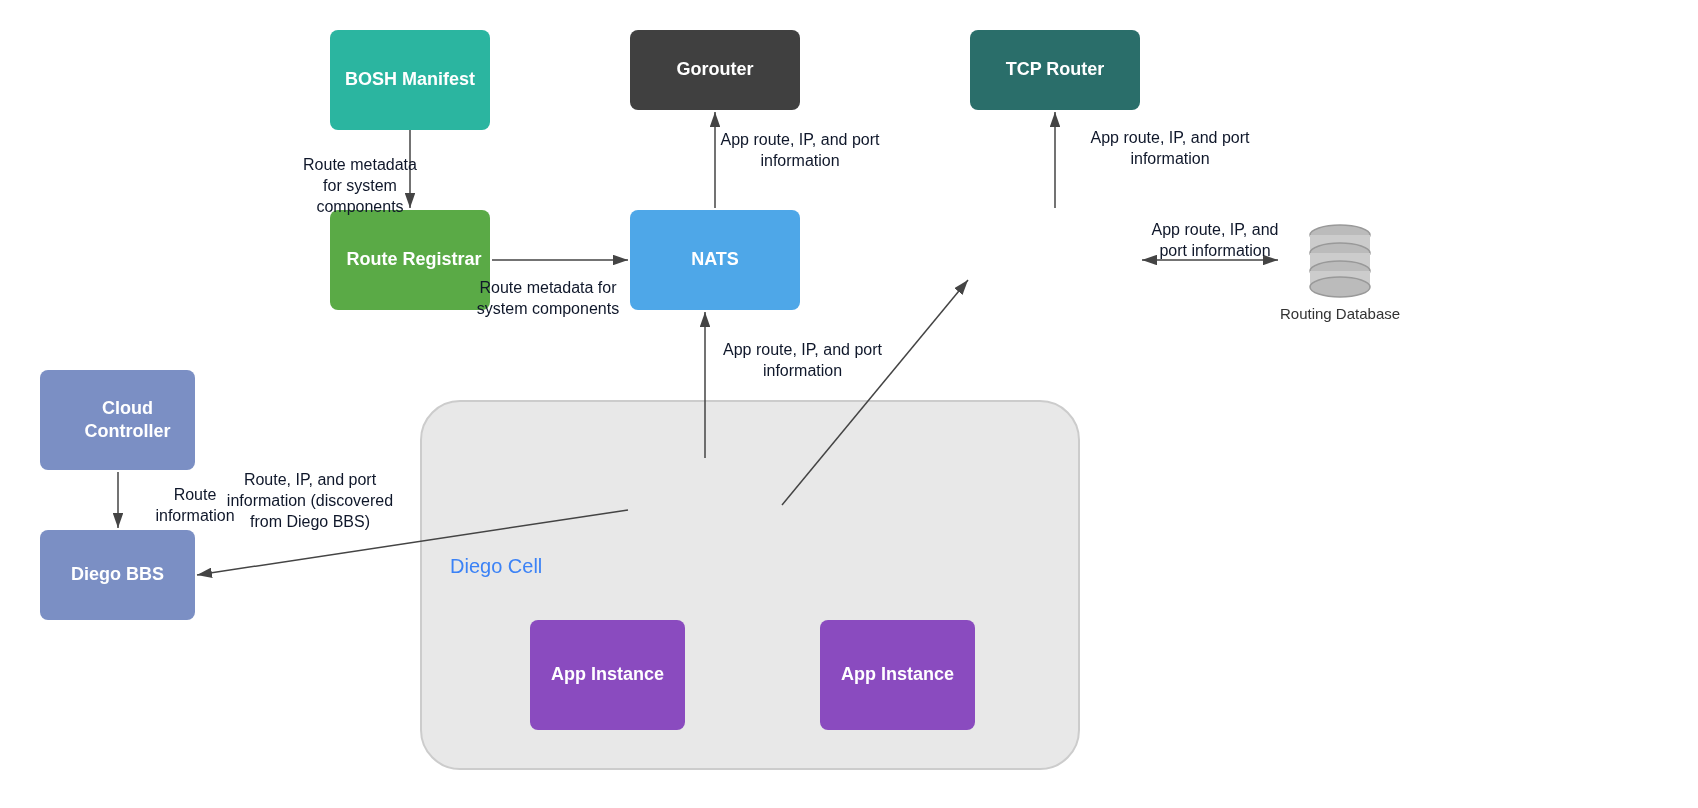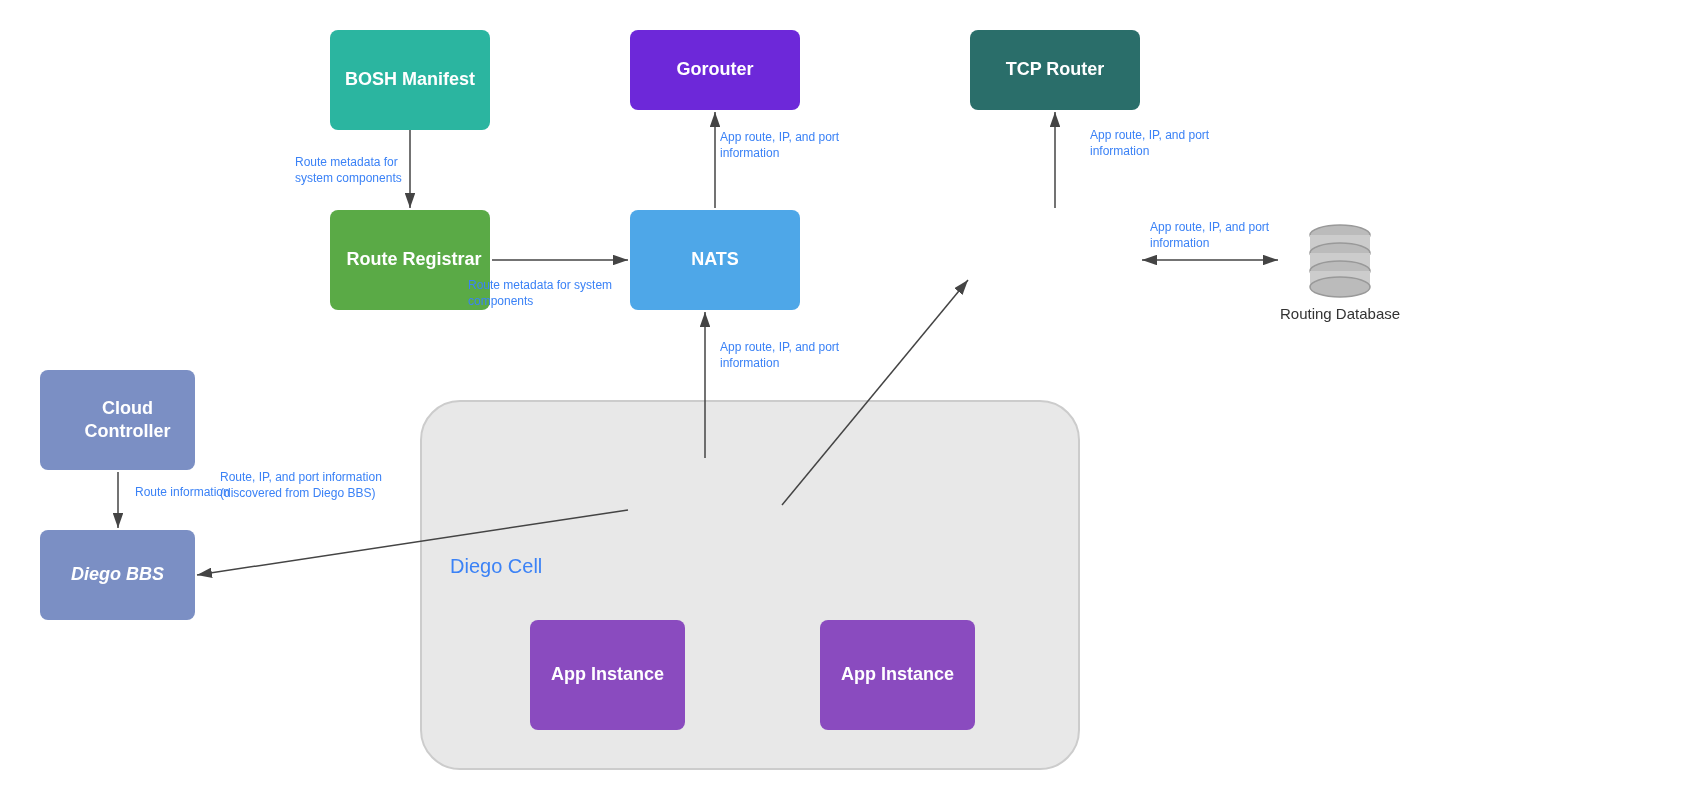--- a/index.html
+++ b/index.html
@@ -50,21 +50,21 @@
 
     .node-nats {
       background: #4ea7e8;
       width: 170px;
       height: 100px;
       left: 630px;
       top: 210px;
     }
 
     .node-gorouter {
-      background: #6d28d9;
+      background: #404040;
       width: 170px;
       height: 80px;
       left: 630px;
       top: 30px;
     }
 
     .node-tcp-router {
       background: #2a6e6a;
       width: 170px;
       height: 80px;
@@ -88,21 +88,20 @@
       top: 370px;
       padding-left: 20px;
     }
 
     .node-diego-bbs {
       background: #7b8fc4;
       width: 155px;
       height: 90px;
       left: 40px;
       top: 530px;
-      font-style: italic;
     }
 
     .node-route-emitter {
       background: #8a8a8a;
       width: 150px;
       height: 90px;
       left: 630px;
       top: 460px;
     }
 
@@ -171,23 +170,24 @@
       position: absolute;
       top: 0;
       left: 0;
       width: 1698px;
       height: 808px;
       pointer-events: none;
     }
 
     .arrow-label {
       position: absolute;
-      font-size: 12px;
-      color: #3b82f6;
+      font-size: 16px;
+      color: #0f172a;
       line-height: 1.3;
+      text-align: center;
     }
   </style>
 </head>
 <body>
 
 <div class="diagram-container">
 
   <div class="diego-cell"></div>
   <div class="diego-cell-label">Diego Cell</div>
 

